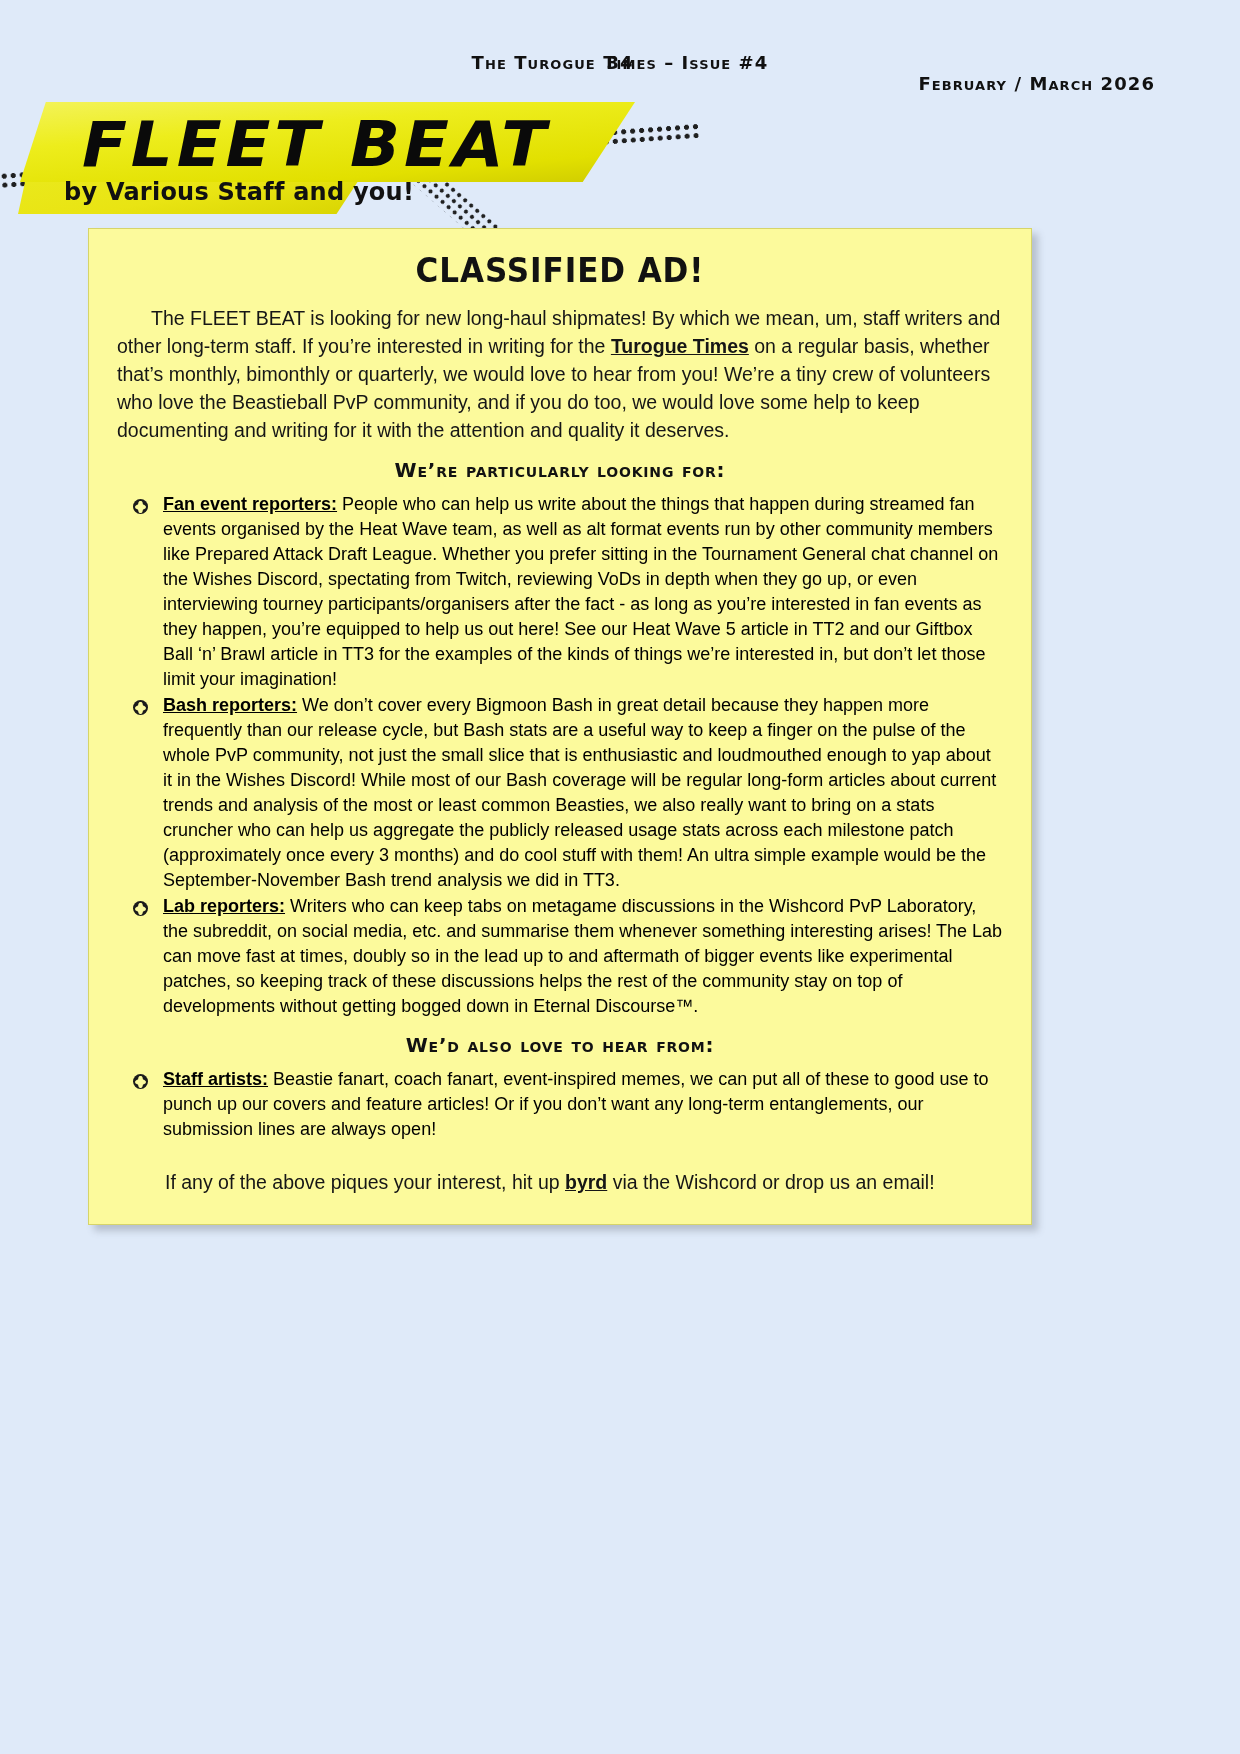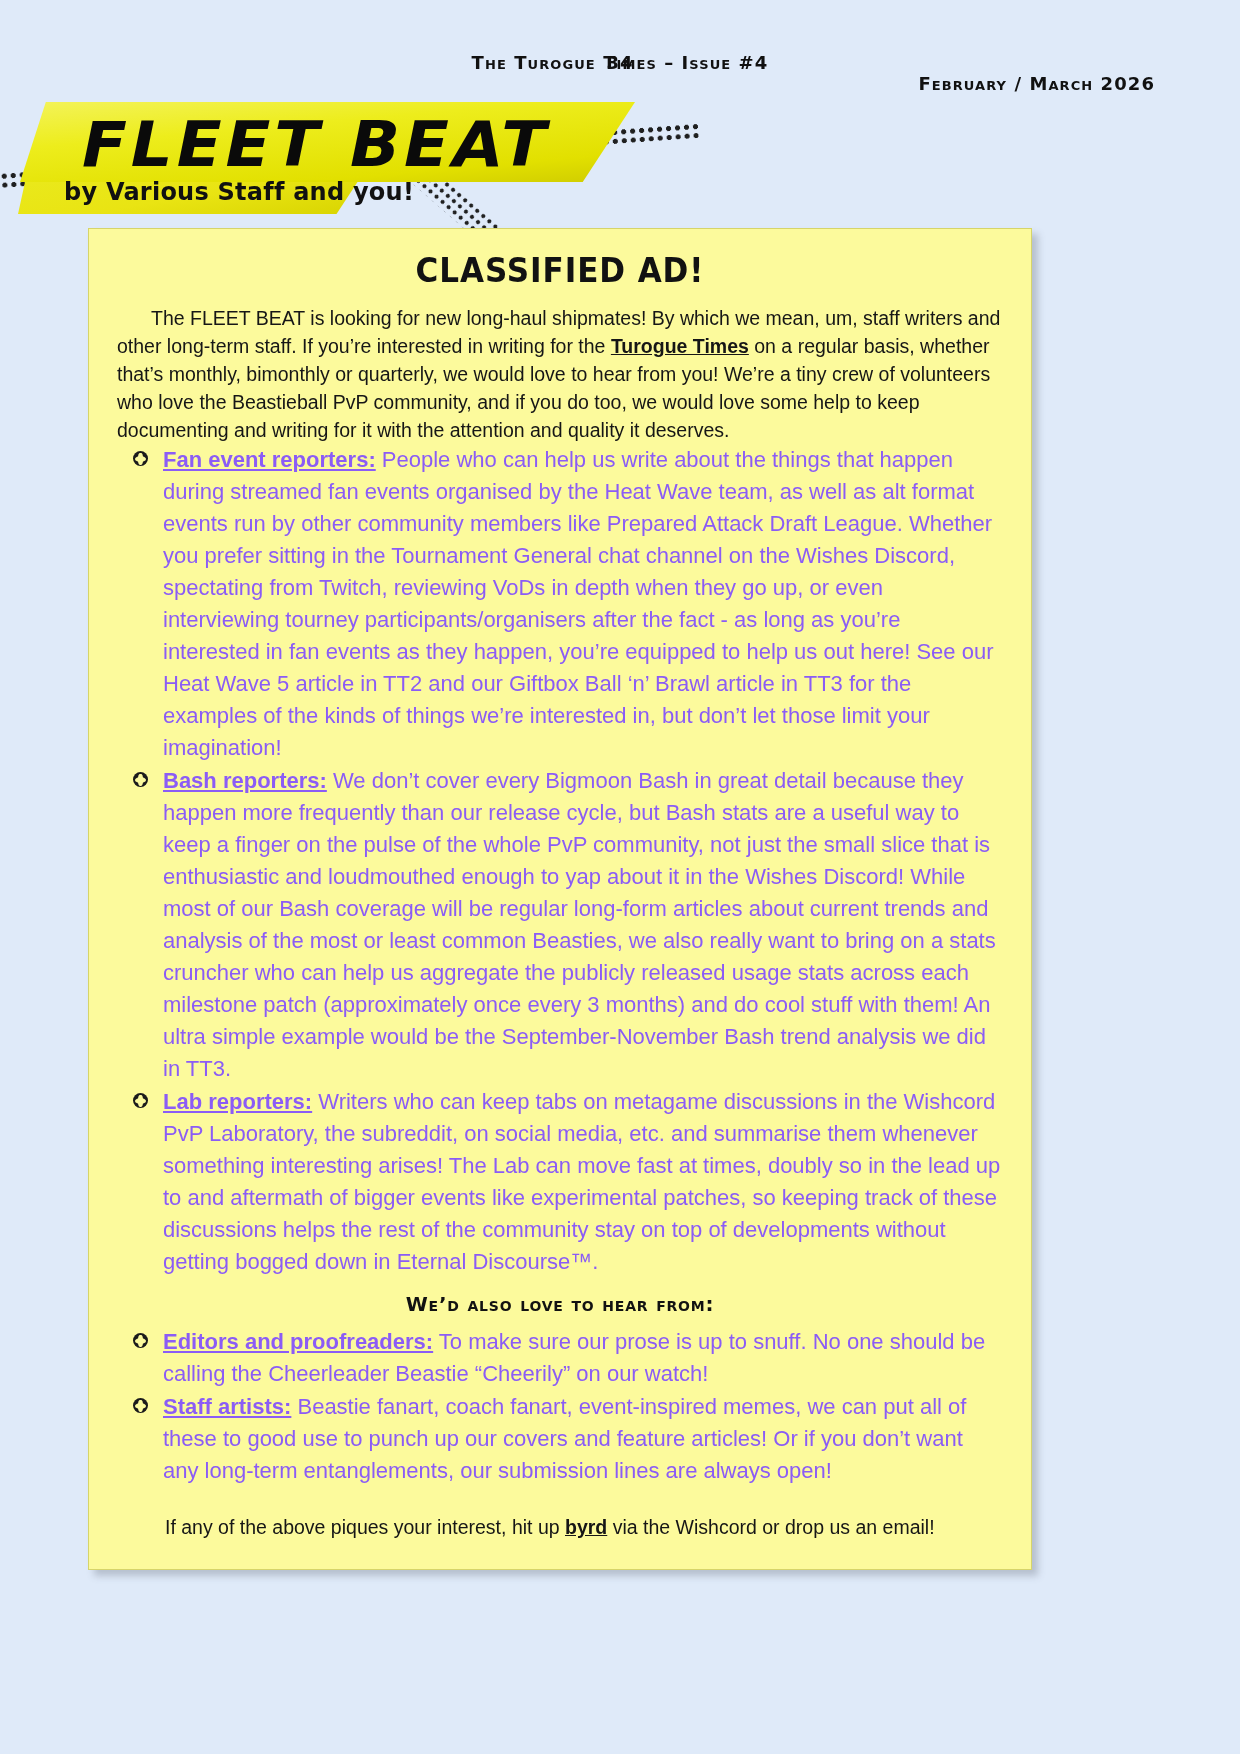--- a/index.html
+++ b/index.html
@@ -167,23 +167,23 @@
   }
   ul.bullets {
     list-style: none;
     margin: 0;
     padding: 0;
   }
   ul.bullets li {
     position: relative;
     padding-left: 46px;
     margin: 0 0 1px 0;
-    font-size: 22px;
-    line-height: 32px;
-    color: #8b5cf6;
+    font-size: 18px;
+    line-height: 25px;
+    color: #000000;
   }
   .ball-icon {
     position: absolute;
     left: 16px;
     top: 7px;
     width: 15px;
     height: 15px;
     border-radius: 50%;
     background: #1b1b1b;
     box-sizing: border-box;
@@ -227,39 +227,37 @@
   <div class="banner-title">FLEET BEAT</div>
   <div class="banner-sub-label">by Various Staff and you!</div>
 </div>
 
 <div class="article-card">
 
   <div class="article-title">CLASSIFIED AD!</div>
 
   <p class="body"><span>The FLEET BEAT is looking for new long-haul shipmates! By which we mean, um, staff writers and other long-term staff. If you’re interested in writing for the </span><b>Turogue Times</b><span> on a regular basis, whether that’s monthly, bimonthly or quarterly, we would love to hear from you! We’re a tiny crew of volunteers who love the Beastieball PvP community, and if you do too, we would love some help to keep documenting and writing for it with the attention and quality it deserves.</span></p>
 
+  <div class="section-head">We’re particularly looking for:</div>
 
   <ul class="bullets">
     <li>
       <span class="ball-icon"></span><b>Fan event reporters:</b><span> People who can help us write about the things that happen during streamed fan events organised by the Heat Wave team, as well as alt format events run by other community members like Prepared Attack Draft League. Whether you prefer sitting in the Tournament General chat channel on the Wishes Discord, spectating from Twitch, reviewing VoDs in depth when they go up, or even interviewing tourney participants/organisers after the fact - as long as you’re interested in fan events as they happen, you’re equipped to help us out here! See our Heat Wave 5 article in TT2 and our Giftbox Ball ‘n’ Brawl article in TT3 for the examples of the kinds of things we’re interested in, but don’t let those limit your imagination!</span>
     </li>
     <li>
       <span class="ball-icon"></span><b>Bash reporters:</b><span> We don’t cover every Bigmoon Bash in great detail because they happen more frequently than our release cycle, but Bash stats are a useful way to keep a finger on the pulse of the whole PvP community, not just the small slice that is enthusiastic and loudmouthed enough to yap about it in the Wishes Discord! While most of our Bash coverage will be regular long-form articles about current trends and analysis of the most or least common Beasties, we also really want to bring on a stats cruncher who can help us aggregate the publicly released usage stats across each milestone patch (approximately once every 3 months) and do cool stuff with them! An ultra simple example would be the September-November Bash trend analysis we did in TT3.</span>
     </li>
     <li>
       <span class="ball-icon"></span><b>Lab reporters:</b><span> Writers who can keep tabs on metagame discussions in the Wishcord PvP Laboratory, the subreddit, on social media, etc. and summarise them whenever something interesting arises! The Lab can move fast at times, doubly so in the lead up to and aftermath of bigger events like experimental patches, so keeping track of these discussions helps the rest of the community stay on top of developments without getting bogged down in Eternal Discourse™.</span>
     </li>
   </ul>
 
   <div class="section-head">We’d also love to hear from:</div>
 
   <ul class="bullets">
     <li>
-      <span class="ball-icon"></span><b>Editors and proofreaders:</b><span> To make sure our prose is up to snuff. No one should be calling the Cheerleader Beastie “Cheerily” on our watch!</span>
-    </li>
-    <li>
       <span class="ball-icon"></span><b>Staff artists:</b><span> Beastie fanart, coach fanart, event-inspired memes, we can put all of these to good use to punch up our covers and feature articles! Or if you don’t want any long-term entanglements, our submission lines are always open!</span>
     </li>
   </ul>
 
   <p class="body closing"><span>If any of the above piques your interest, hit up </span><b>byrd</b><span> via the Wishcord or drop us an email!</span></p>
 
 </div>
 
 </body></html>

